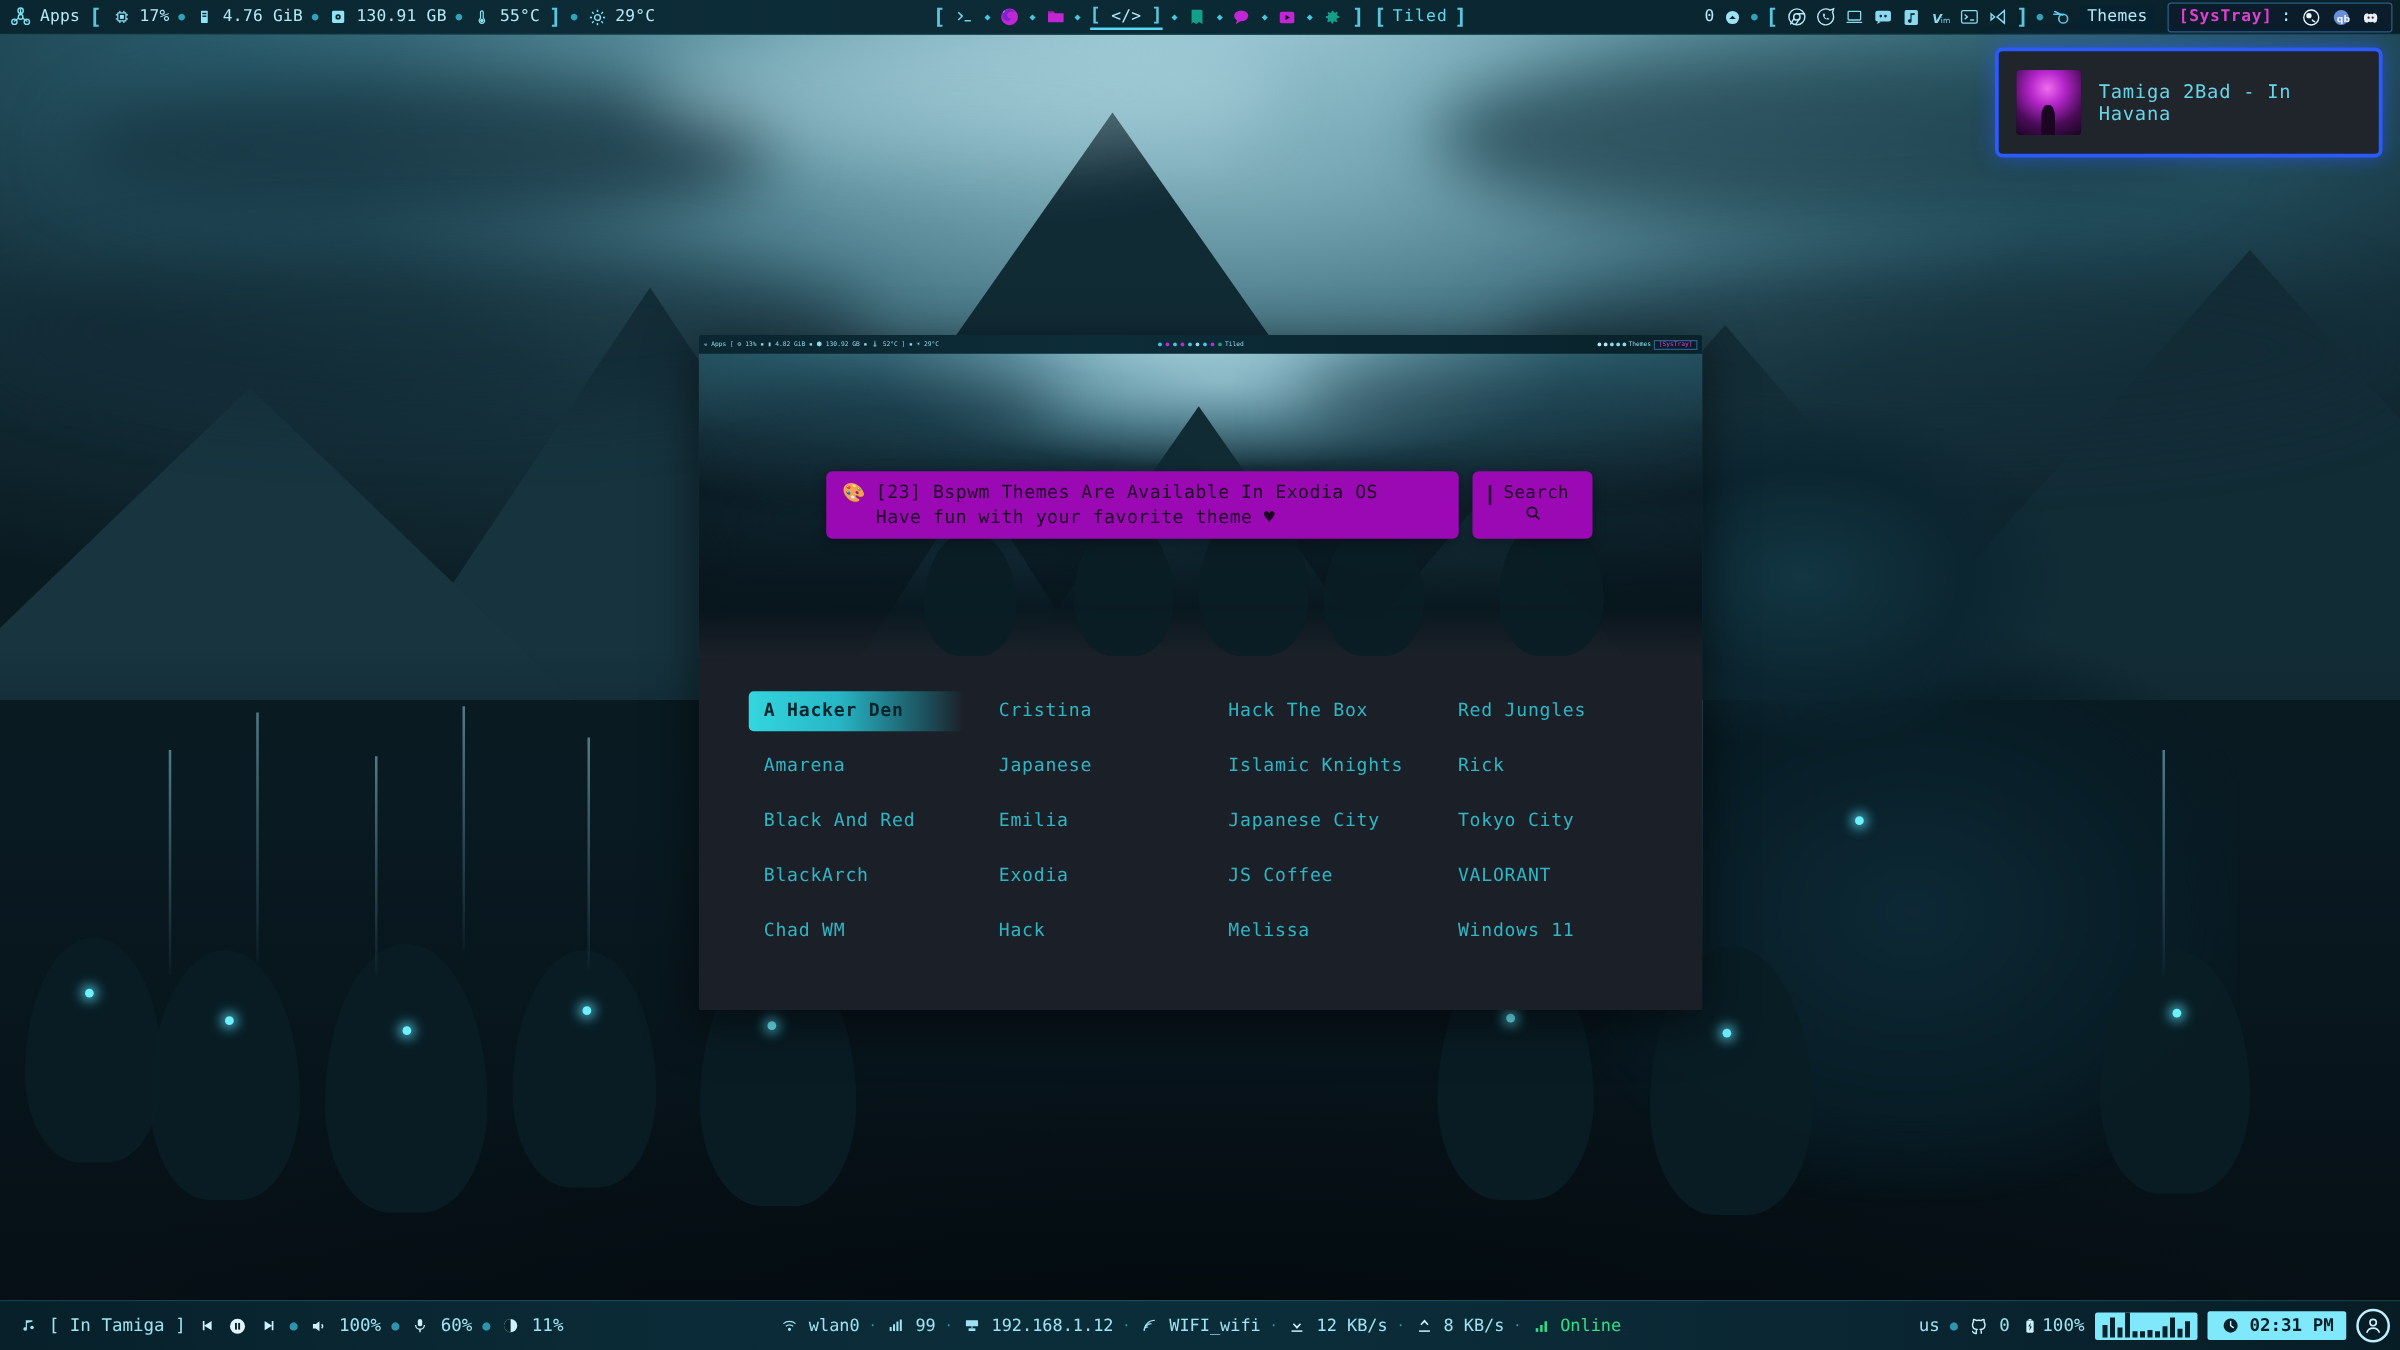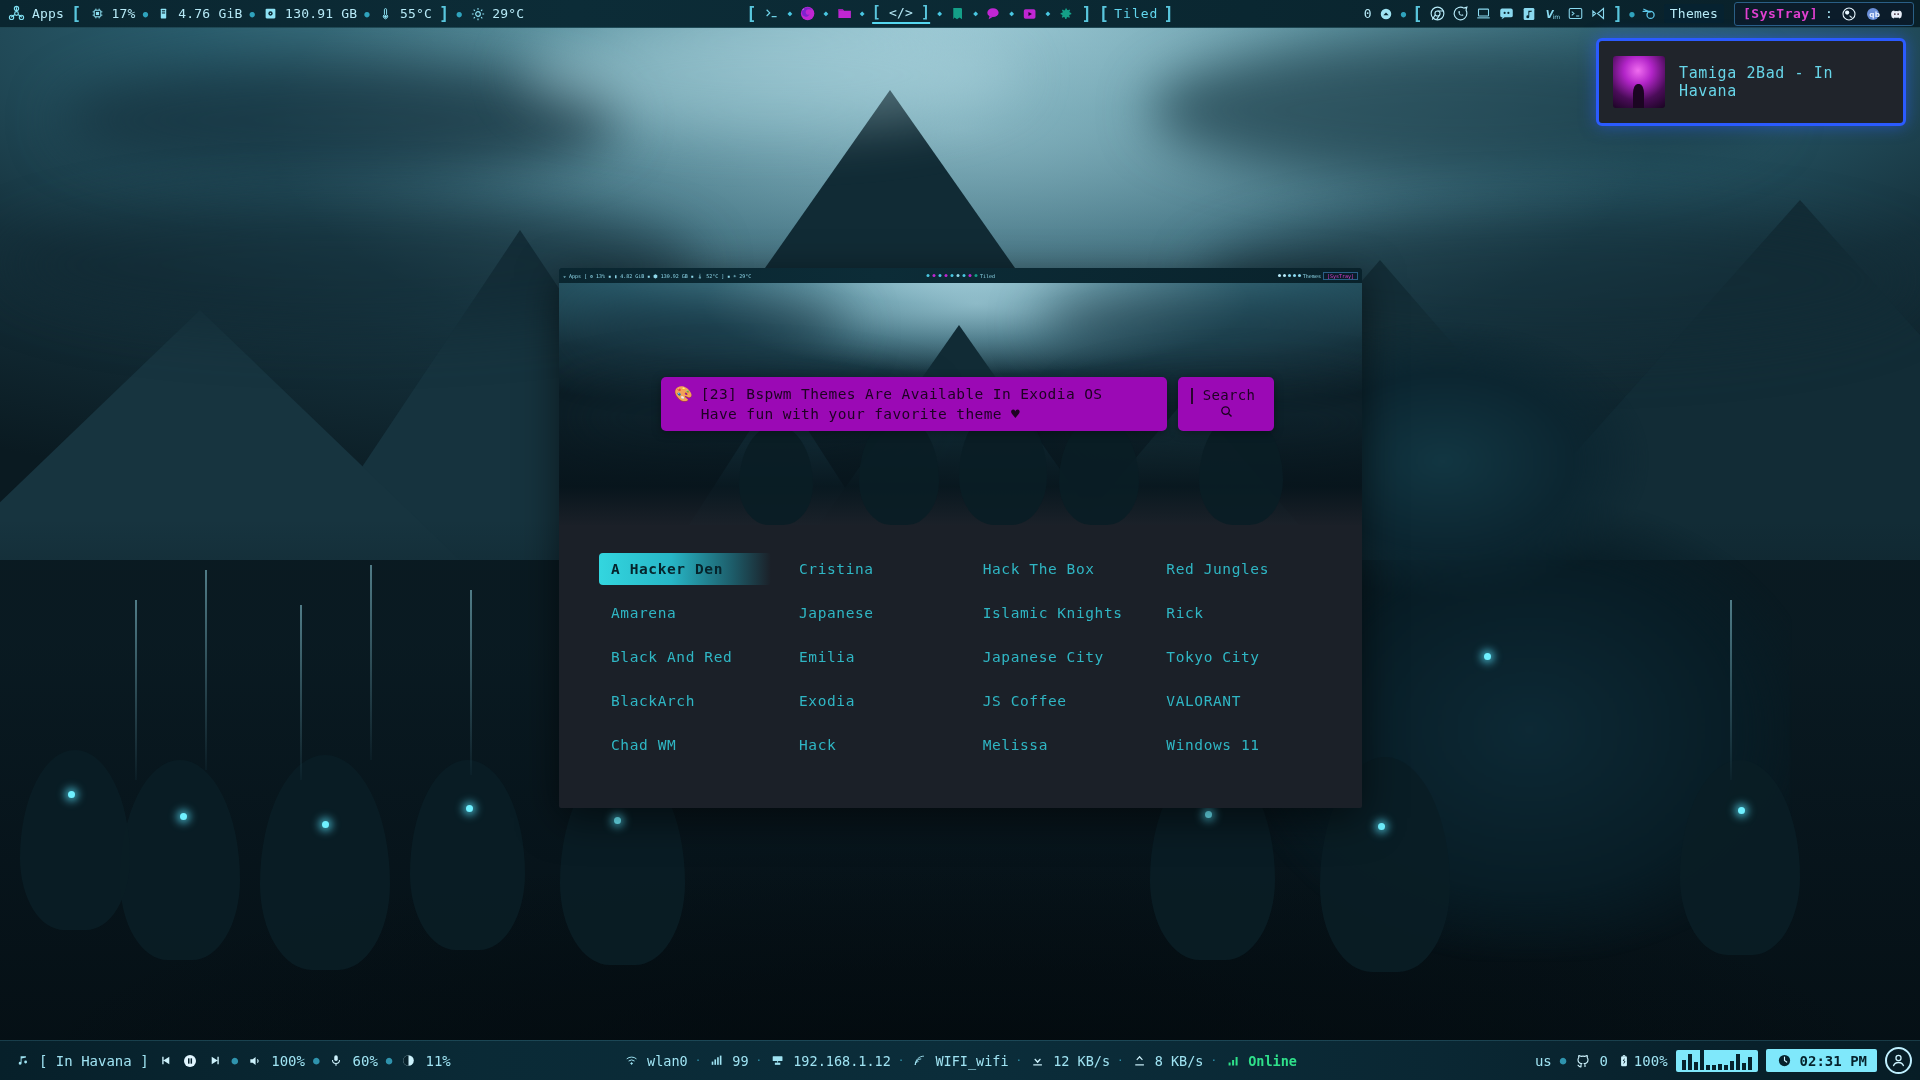--- a/index.html
+++ b/index.html
@@ -166,21 +166,21 @@
     position:absolute; left:0; right:0; bottom:0; height:40px;
     background:linear-gradient(to right,#07202a 0%,#0a2a36 25%,#0b2d3a 50%,#0a2733 75%,#071d26 100%);
     border-top:1px solid rgba(120,220,240,.16);
     display:flex; align-items:center; color:#9fe3f2; font-size:14px; z-index:40;
   }
   .bb-left{ display:flex; align-items:center; gap:8px; padding-left:14px; }
   .bb-center{ position:absolute; left:50%; transform:translateX(-50%);
               display:flex; align-items:center; gap:7px; font-size:13.5px;justify-content:space-between; }
   .bb-right{ margin-left:auto; display:flex; align-items:center; gap:8px; padding-right:8px; }
   .sep{ color:#2f93ad; font-size:11px; }
-  .online{ color:#2fe08a;font-weight:bold; }
+  .online{ color:#2fe08a; }
   #viz{
     display:flex; align-items:flex-end; gap:2px; height:22px;
     background:#7fe8fb; padding:2px 6px; border-radius:2px;
   }
   #viz i{ width:4px; background:#06222c; display:block; }
   #clockbox{
     display:flex; align-items:center; gap:7px;
     background:#7fe8fb; color:#05222c; padding:3px 10px; border-radius:2px;
     font-weight:bold; font-size:14px;
   }
@@ -591,21 +591,21 @@
 
 <div id="botbar">
 
   <div class="bb-left">
     <span class="ico">
       <svg width="15" height="15" viewBox="0 0 24 24" fill="#9fe3f2">
         <path d="M9 5v9.2a2.3 2.3 0 1 0 1.5 2.1V8.6l7-1.6V5z"></path>
           <circle cx="17" cy="14.3" r="2.3"></circle>
       </svg>
     </span>
-    <span>[ In Havana ]</span>
+    <span>[ In Tamiga ]</span>
 
     <span class="ico">
       <svg width="15" height="13" viewBox="0 0 24 24" fill="#cdf2fc">
           <path d="M19 5v14l-11-7zM6 5h2.5v14H6z"></path>
         </svg>
     </span>
     <span class="ico">
       <svg width="16" height="16" viewBox="0 0 24 24">
           <circle cx="12" cy="12" r="9" fill="#e2f6ff"></circle>
           <rect x="9" y="8" width="2.3" height="8" fill="#08222c"></rect>

